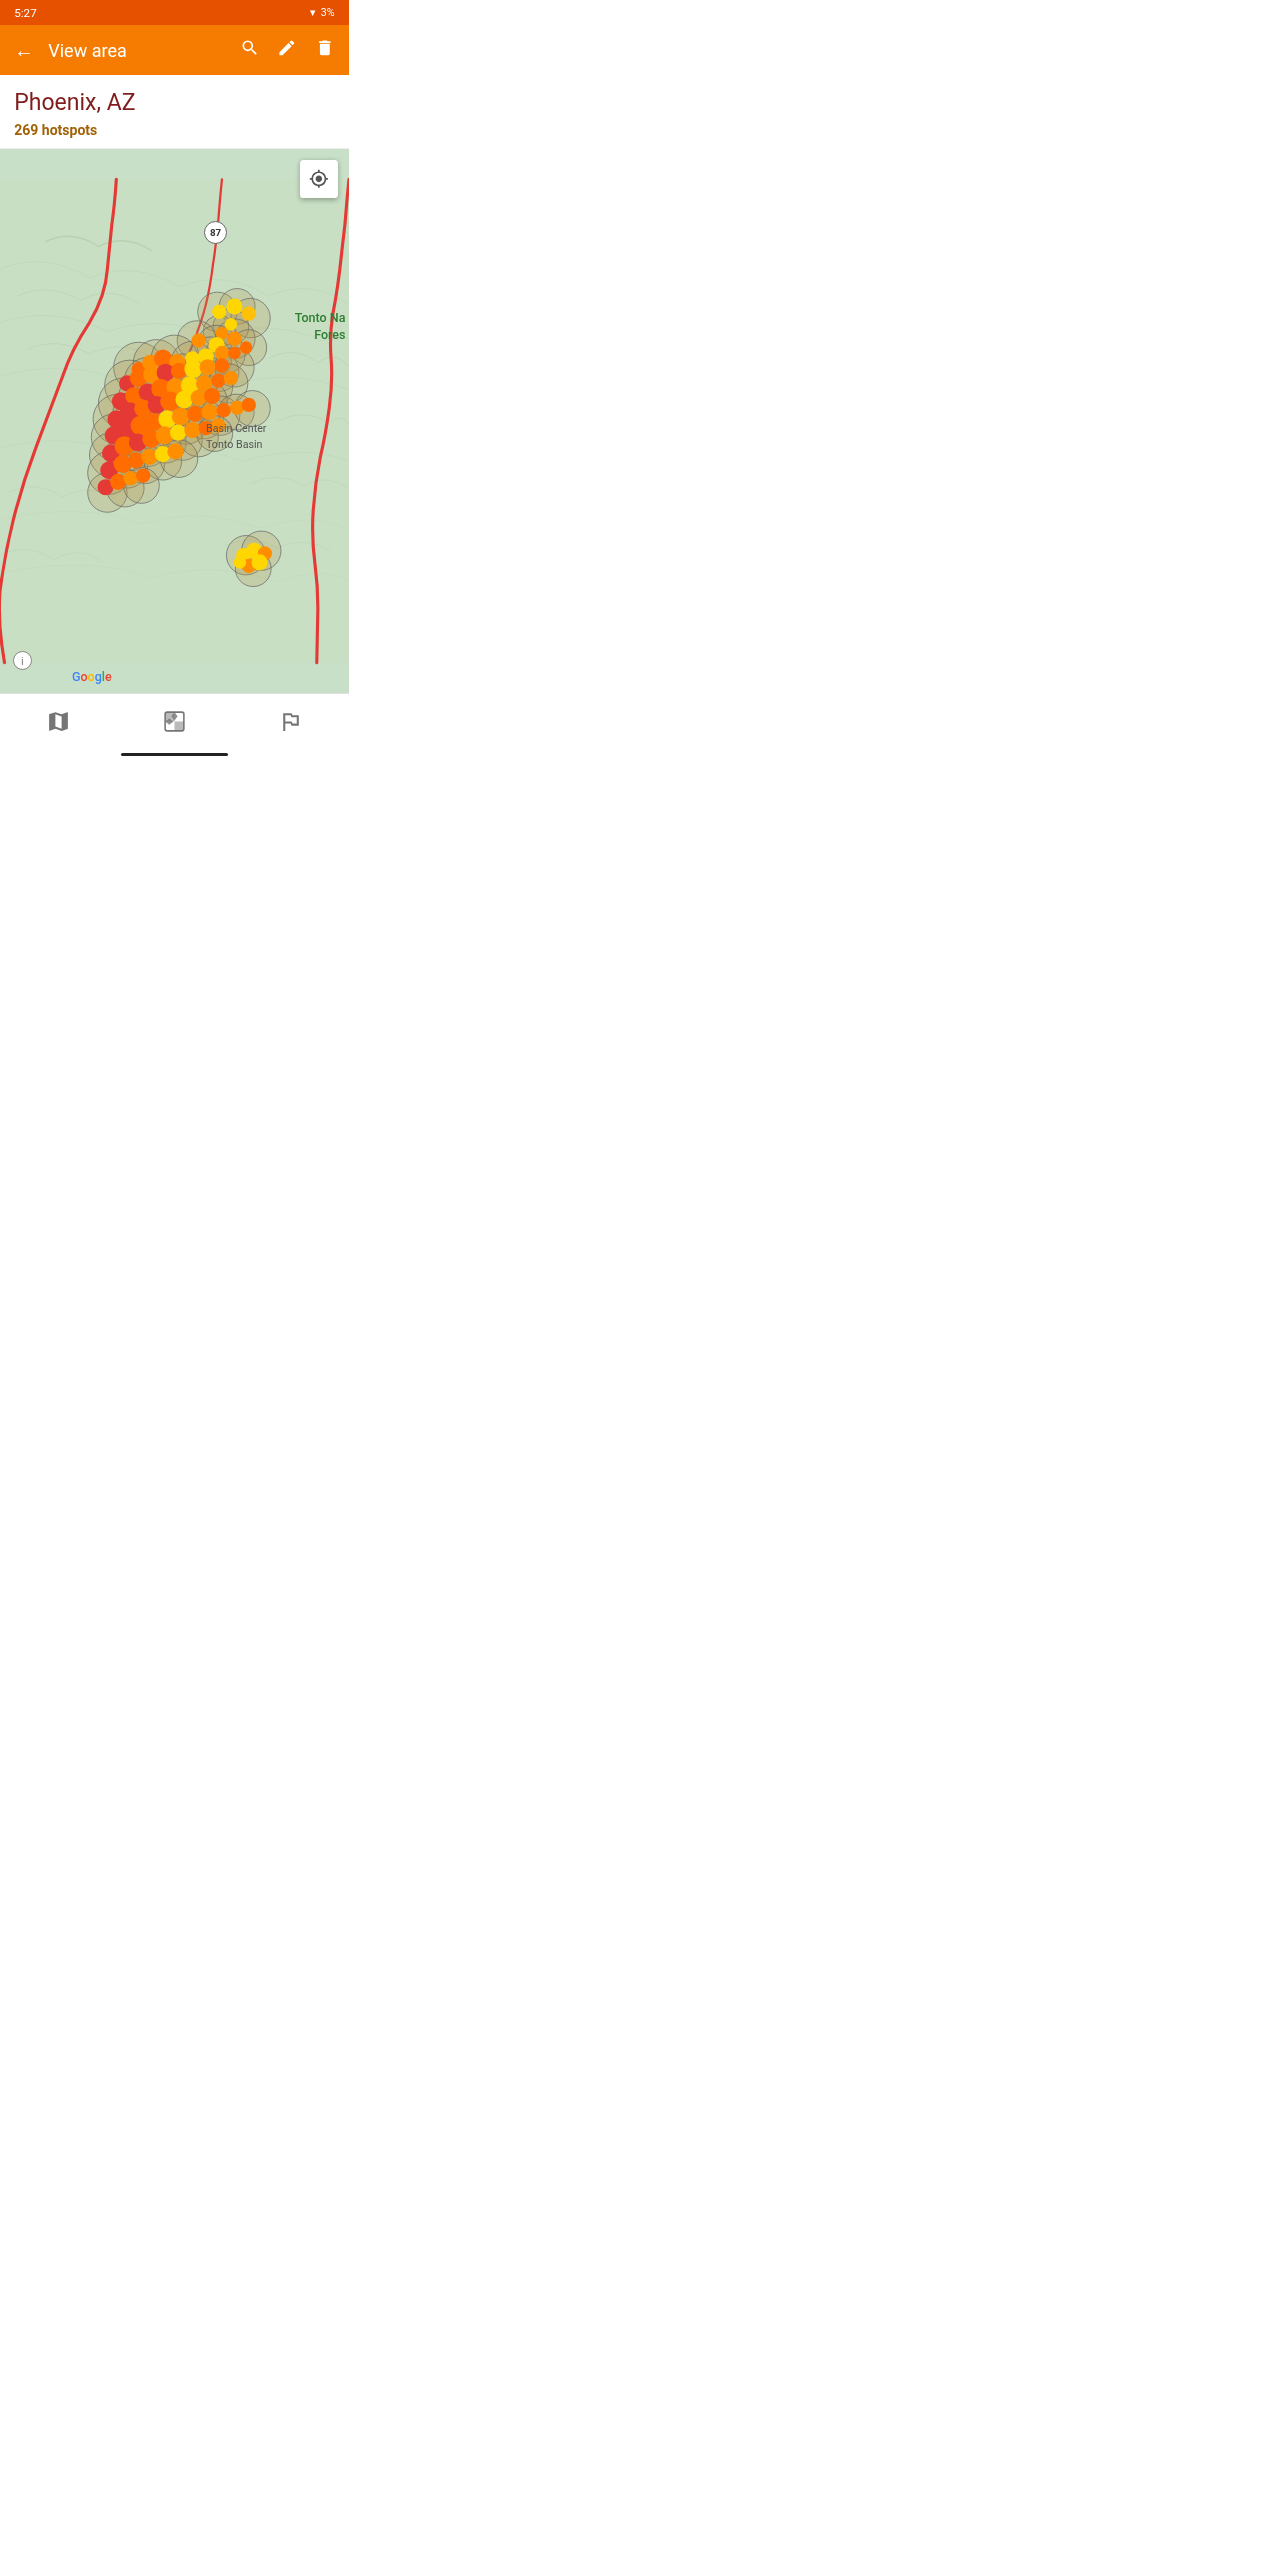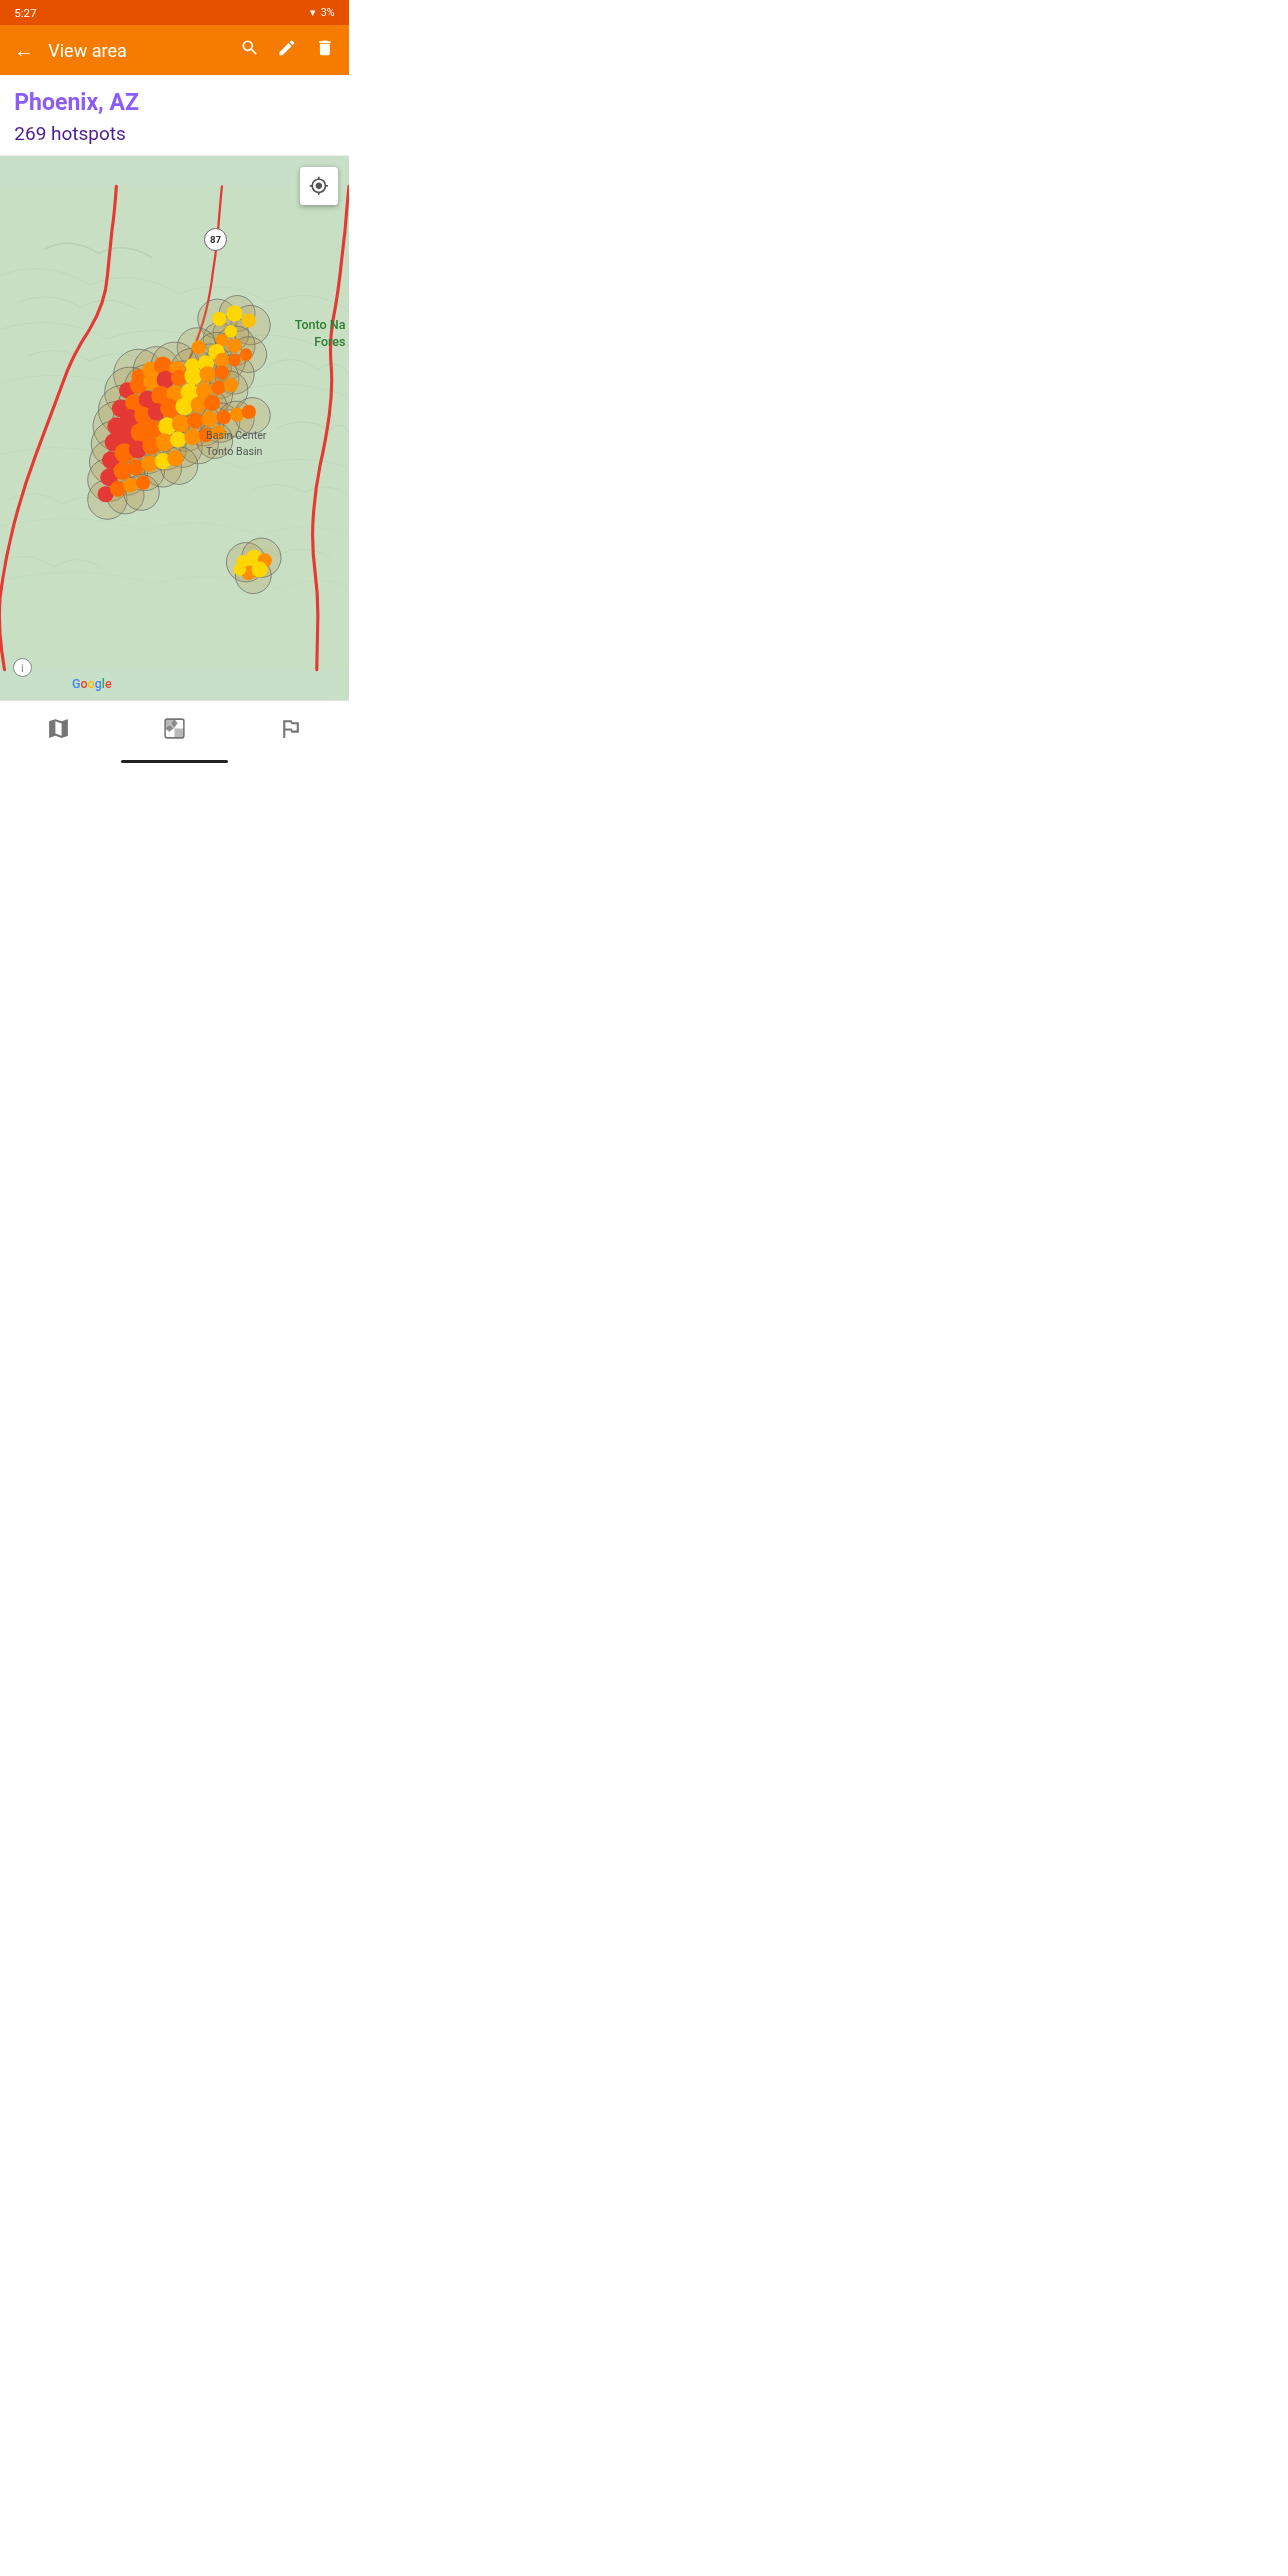--- a/index.html
+++ b/index.html
@@ -65,28 +65,28 @@
     }
 
     
     .info-panel {
       background: #fff;
       padding: 14.3px 14.3px 10.7px 14.3px;
       border-bottom: 0.9px solid #eee;
     }
     .place-name {
       font-size: 23px;
+      font-weight: 400;
+      color: #7f1d1d;
+      margin-bottom: 5.4px;
+    }
+    .hotspot-count {
+      font-size: 14px;
+      color: #a16207;
       font-weight: 700;
-      color: #8b5cf6;
-      margin-bottom: 5.4px;
-    }
-    .hotspot-count {
-      font-size: 19px;
-      color: #4c1d95;
-      font-weight: 400;
     }
 
     
     .map-container {
       position: relative;
       width: 100%;
       height: 544px;
       overflow: hidden;
       background: #c8dfc8;
     }

